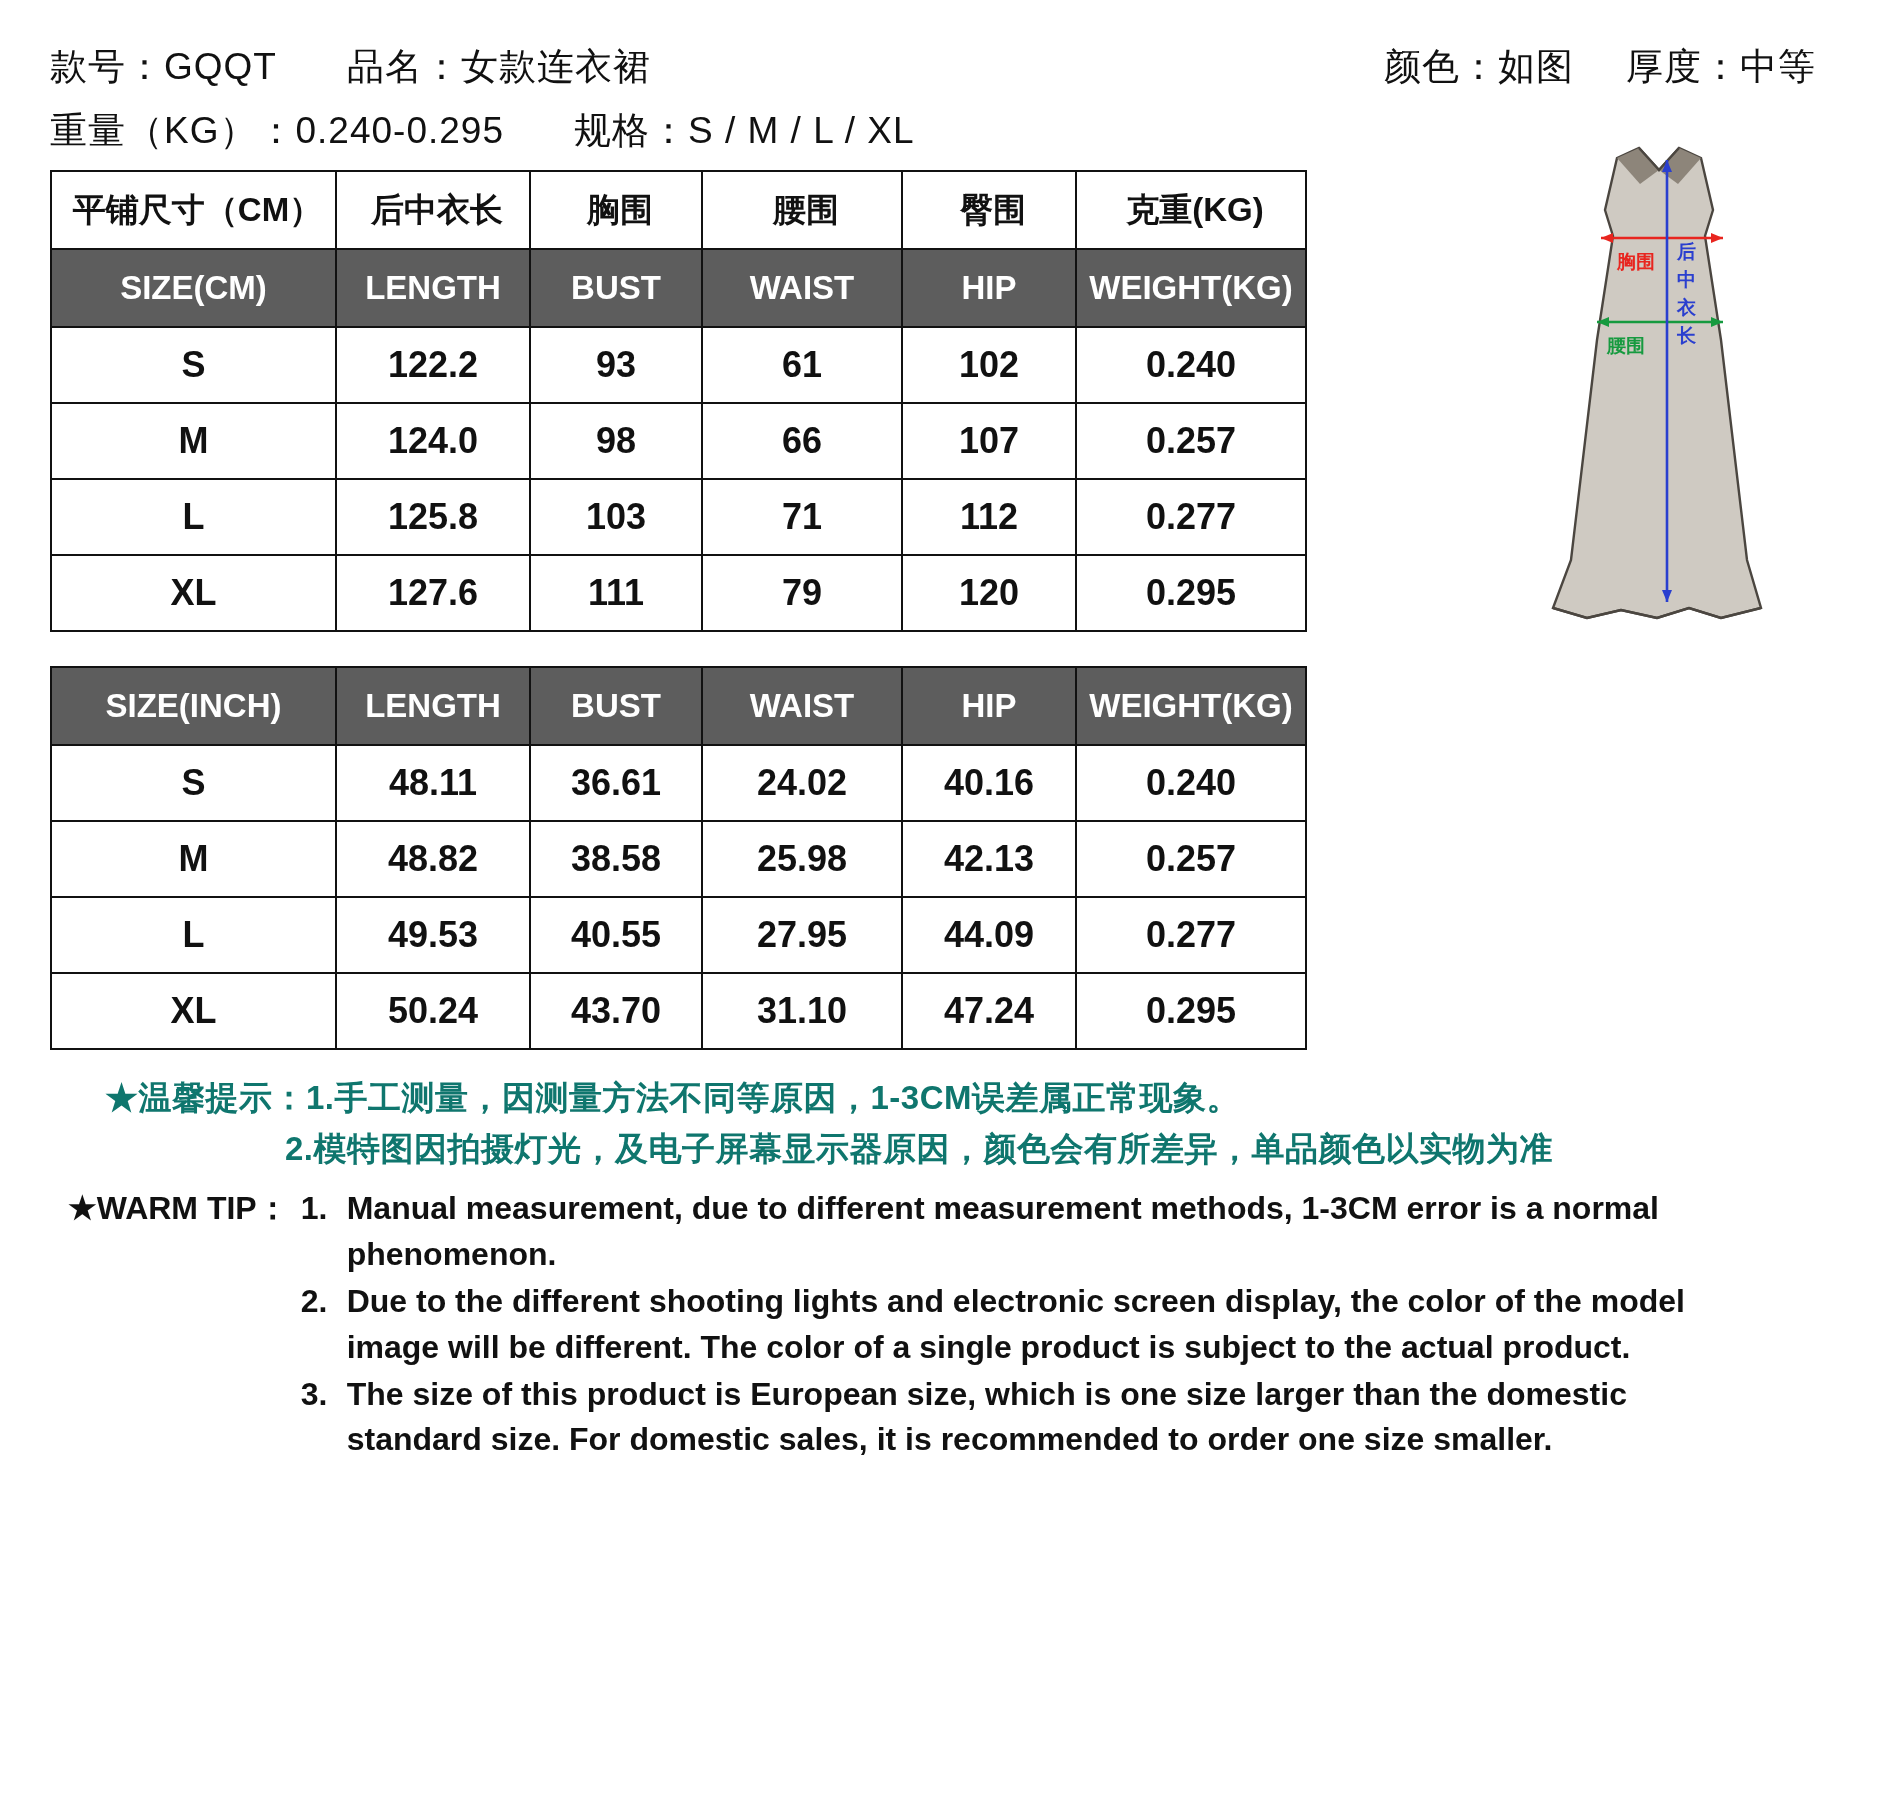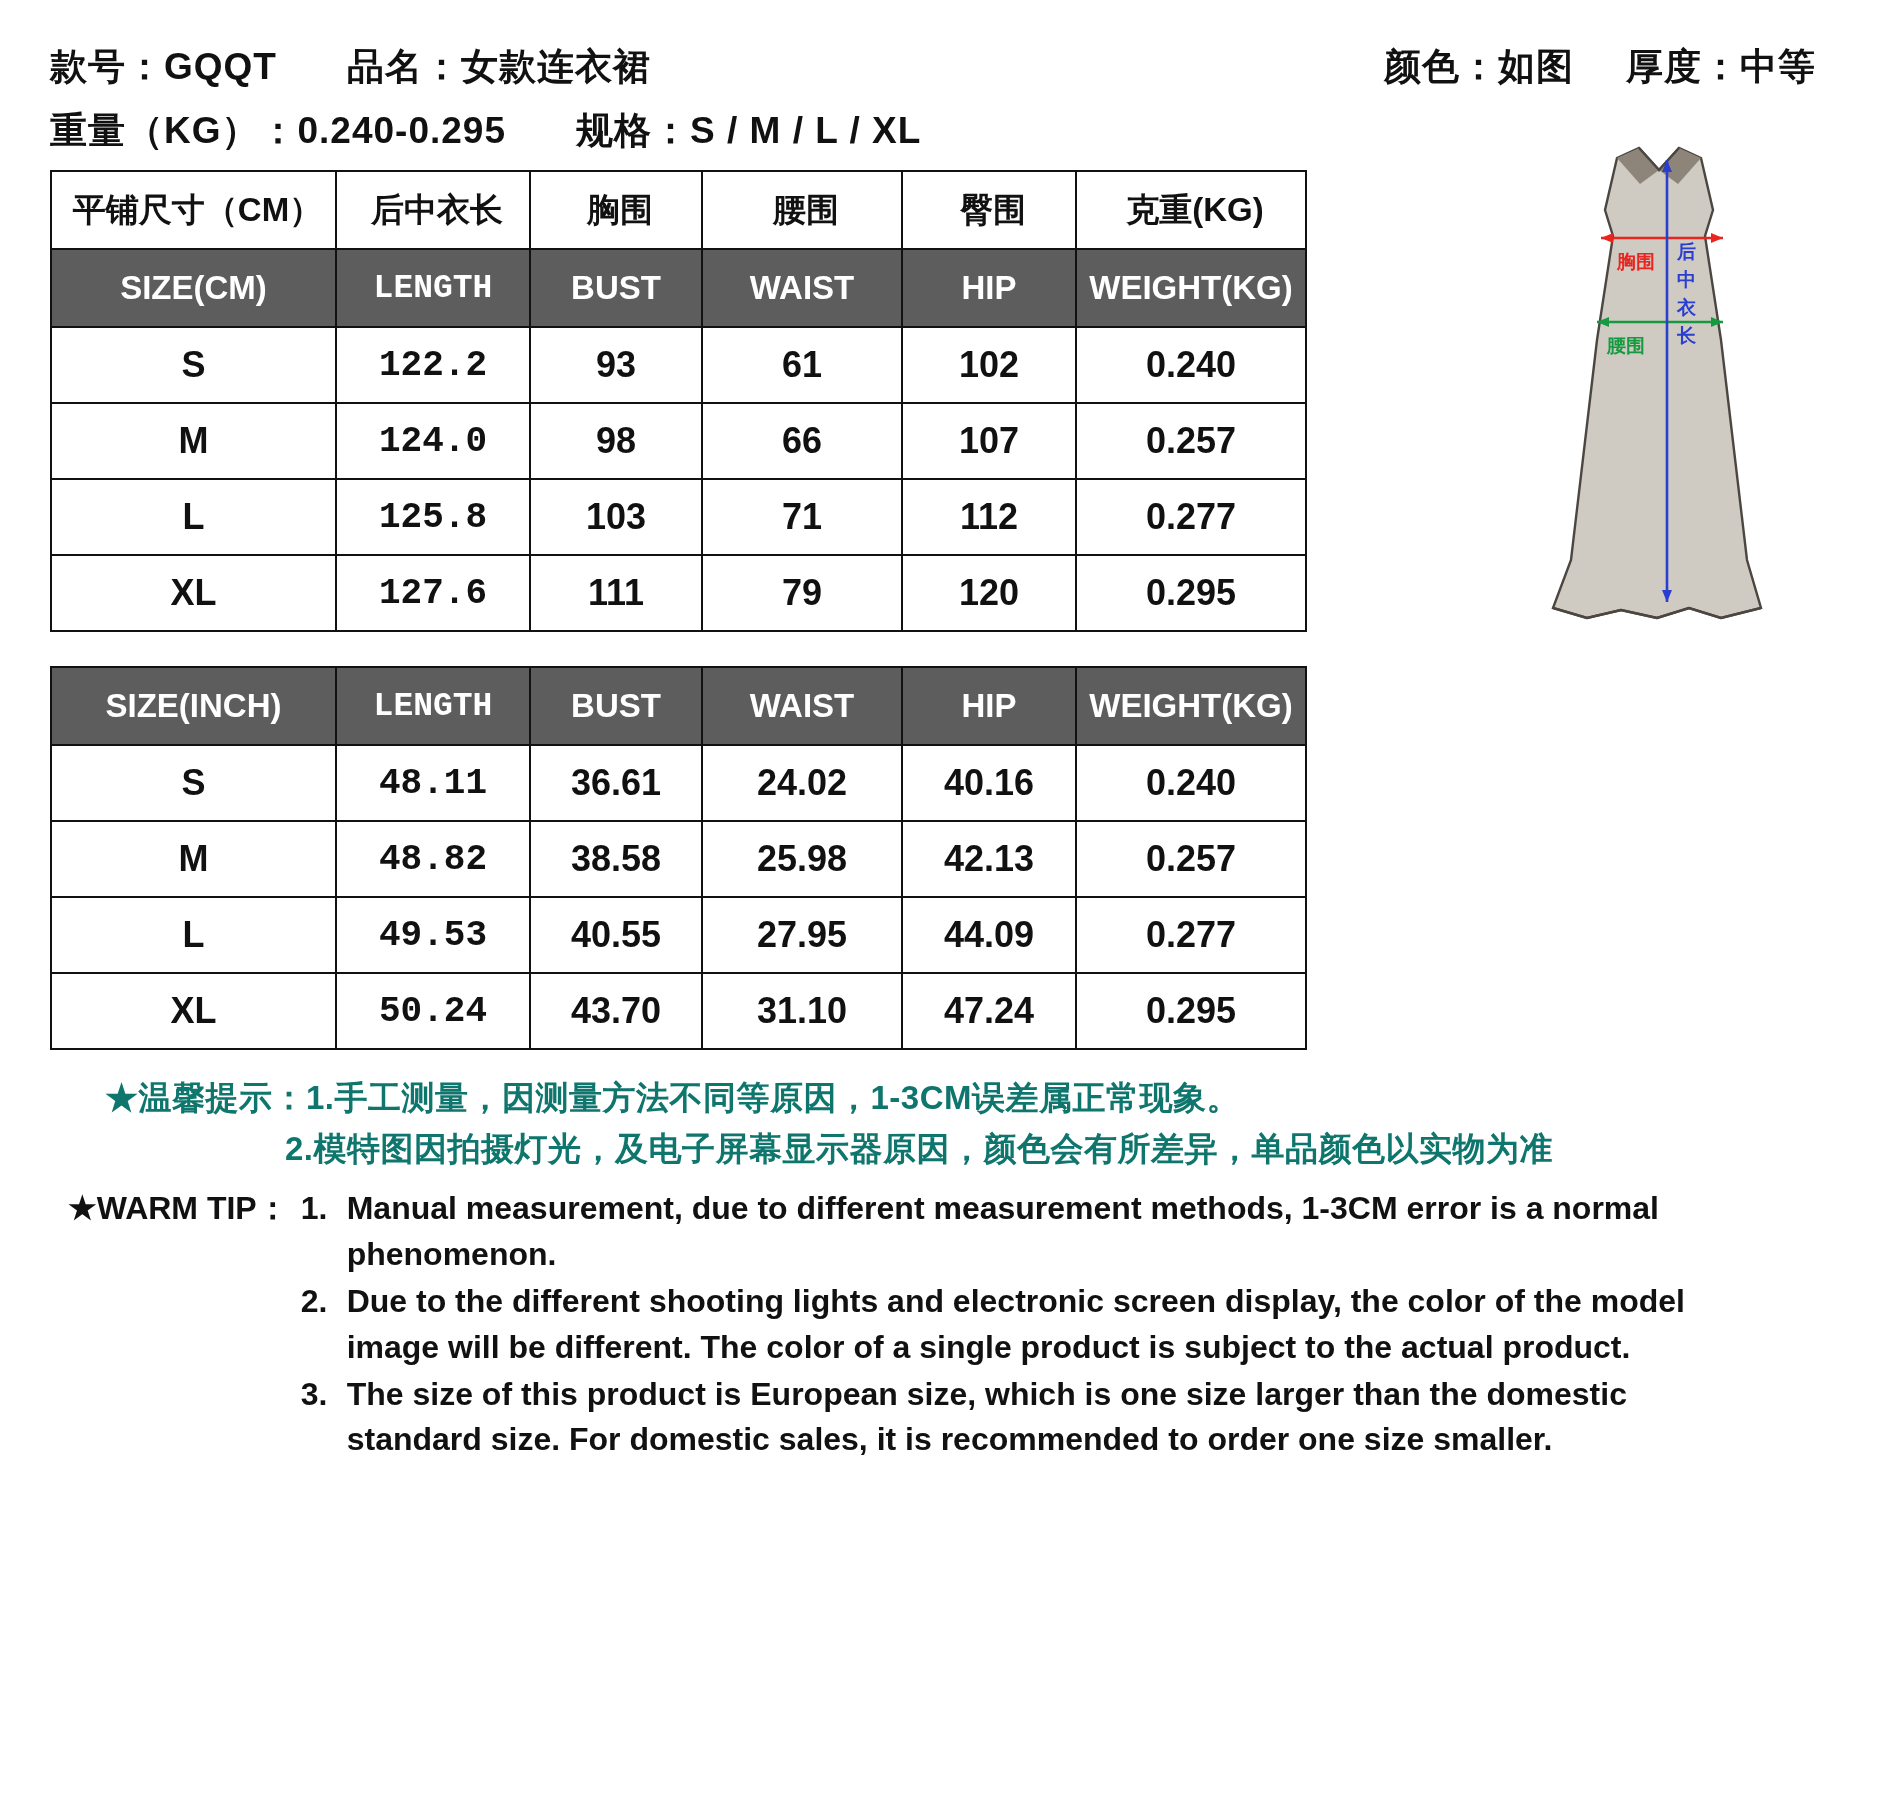--- a/index.html
+++ b/index.html
@@ -24,21 +24,21 @@
   }
 
   
   .header {
     margin: 12px 0 14px 0;
   }
   .hdr-line {
     display: flex;
     align-items: baseline;
     font-size: 37px;
-    font-weight: 700;
+    font-weight: 400;
     letter-spacing: 1px;
     margin-bottom: 14px;
     white-space: nowrap;
     gap: 44px;
   }
   .hdr-left {
     display: flex;
     align-items: baseline;
   }
   .hdr-right {
@@ -79,21 +79,21 @@
     background: #5d5d5d;
     color: #ffffff;
     font-size: 33px;
     font-weight: 700;
     height: 78px;
     border-color: #111;
   }
   tr.data td { height: 76px; }
 
   .col1 { width: 285px; }
-  .col2 { width: 194px; font-family: Liberation Mono, monospace; }
+  .col2 { width: 194px; }
   .col3 { width: 172px; }
   .col4 { width: 200px; }
   .col5 { width: 174px; }
   .col6 { width: 230px; }
 
   .tbl-gap { height: 34px; }
 
   
   .diagram {
     position: absolute;

